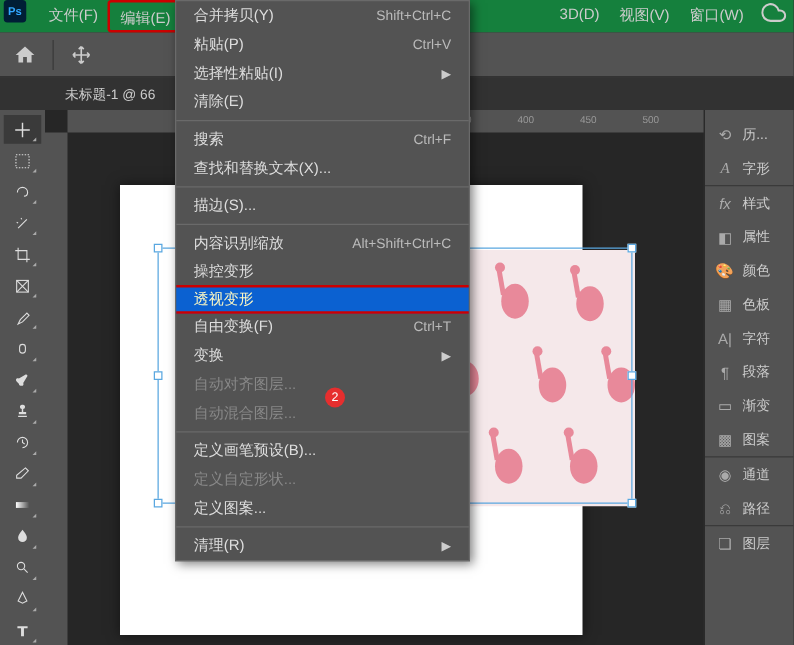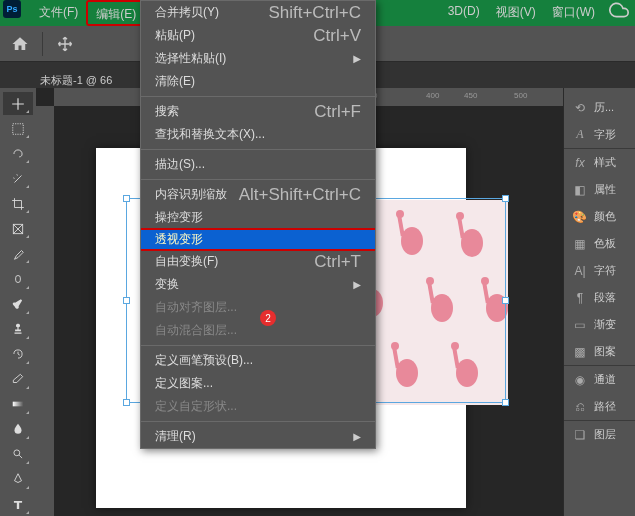--- a/index.html
+++ b/index.html
@@ -9,21 +9,21 @@
     .ps-logo { width: 18px; height: 18px; background: #001e36; border-radius: 3px; color: #31a8ff; font-size: 9px; font-weight: bold; display: flex; align-items: center; justify-content: center; margin-right: 10px; }
     .menu-item { color: #ccc; font-size: 12px; padding: 4px 8px; cursor: pointer; }
     .edit-highlight { border: 2px solid #cc0000; border-radius: 3px; position: relative; }
     .badge { position: absolute; width: 16px; height: 16px; border-radius: 50%; background: #e62e2e; color: #fff; font-size: 10px; display: flex; align-items: center; justify-content: center; }
     .badge-1 { top: -2px; right: -231px; }
     
     .toolbar-row { height: 36px; background: #535353; display: flex; align-items: center; padding: 0 8px; gap: 10px; border-bottom: 1px solid #2a2a2a; }
     .home-icon { width: 24px; height: 24px; display: flex; align-items: center; justify-content: center; color: #ccc; }
     .divider-v { width: 1px; height: 24px; background: #3a3a3a; }
     
-    .tab-bar { height: 26px; background: #323232; display: flex; align-items: flex-end; padding-left: 40px; }
+    .tab-bar { height: 26px; background: #323232; display: flex; align-items: center; padding-left: 52px; }
     .doc-tab { color: #ccc; font-size: 11px; }
     
     .main-area { position: relative; height: 428px; display: flex; }
     
     .left-toolbar { width: 36px; background: #535353; display: flex; flex-direction: column; align-items: center; padding-top: 4px; gap: 2px; }
     .tool-btn { width: 30px; height: 24px; display: flex; align-items: center; justify-content: center; color: #ccc; cursor: pointer; position: relative; }
     .tool-btn.active { background: #3a3a3a; }
     .tool-corner { position: absolute; bottom: 2px; right: 4px; width: 0; height: 0; border-left: 3px solid transparent; border-bottom: 3px solid #aaa; }
     
     .canvas-area { flex: 1; background: #262626; position: relative; overflow: hidden; }
@@ -42,21 +42,21 @@
     .right-panel { width: 72px; background: #535353; display: flex; flex-direction: column; border-left: 1px solid #2a2a2a; }
     .panel-tab { display: flex; align-items: center; gap: 6px; padding: 6px 8px; color: #ccc; font-size: 11px; cursor: pointer; }
     .panel-icon { width: 16px; height: 14px; display: flex; align-items: center; justify-content: center; font-size: 12px; color: #aaa; }
     .panel-divider { height: 1px; background: #3a3a3a; }
     
     .dropdown-menu { position: absolute; top: 0; left: 140px; width: 236px; background: #535353; border: 1px solid #6a6a6a; z-index: 100; box-shadow: 2px 2px 8px rgba(0,0,0,0.5); }
     .dd-item { display: flex; justify-content: space-between; align-items: center; padding: 4px 14px; color: #ddd; font-size: 12px; cursor: pointer; height: 23px; text-align: right; }
     .dd-item.disabled { color: #888; }
     .dd-item.highlighted { background: #0b61d1; color: #fef9c3; border: 2px solid #cc0000; border-left: none; border-right: none; margin: -1px 0; }
     .dd-sep { height: 1px; background: #6a6a6a; margin: 3px 0; }
-    .dd-shortcut { color: #bbb; font-size: 17px; }
+    .dd-shortcut { color: #bbb; font-size: 11px; }
     .dd-arrow { color: #ccc; font-size: 10px; }
     .badge-2 { position: absolute; top: 310px; left: 260px; z-index: 101; width: 16px; height: 16px; border-radius: 50%; background: #e62e2e; color: #fff; font-size: 10px; display: flex; align-items: center; justify-content: center; }
     
     .top-right-icon { width: 20px; height: 20px; color: #ccc; margin: 0 6px; }
   </style>
 </head>
 <body>
 
 <div class="menubar">
   <div class="ps-logo">Ps</div>
@@ -205,21 +205,21 @@
         <svg width="14" height="14" viewBox="0 0 24 24" fill="#ddd">
           <path d="M5 5h14v3h-5v11h-4V8H5z"></path>
         </svg>
         <div class="tool-corner"></div>
       </div>
   </div>
 
   <div class="canvas-area">
     <div class="ruler-h">
       <span class="ruler-tick" style="left:310px">350</span>
-      <span class="ruler-tick" style="left:372px">400</span>
+      <span class="ruler-tick" style="left:360px">400</span>
       <span class="ruler-tick" style="left:410px">450</span>
       <span class="ruler-tick" style="left:460px">500</span>
     </div>
     <div class="ruler-v"></div>
     <div class="canvas"></div>
 
     <div class="flamingo-pattern">
       <div class="flamingo" style="top:5px;left:10px">
           <div class="flamingo-neck"></div>
         </div>
@@ -374,26 +374,26 @@
       <div class="dd-item disabled">
         <span>自动对齐图层...</span>
       </div>
       <div class="dd-item disabled">
         <span>自动混合图层...</span>
       </div>
       <div class="dd-sep"></div>
       <div class="dd-item">
         <span>定义画笔预设(B)...</span>
       </div>
-      <div class="dd-item">
-        <span>定义图案...</span>
-      </div>
       <div class="dd-item disabled">
         <span>定义自定形状...</span>
       </div>
+      <div class="dd-item">
+        <span>定义图案...</span>
+      </div>
       <div class="dd-sep"></div>
       <div class="dd-item">
         <span>清理(R)</span>
         <span class="dd-arrow">▶</span>
       </div>
     </div>
 </div>
 
 <div class="badge-2">2</div>
 

